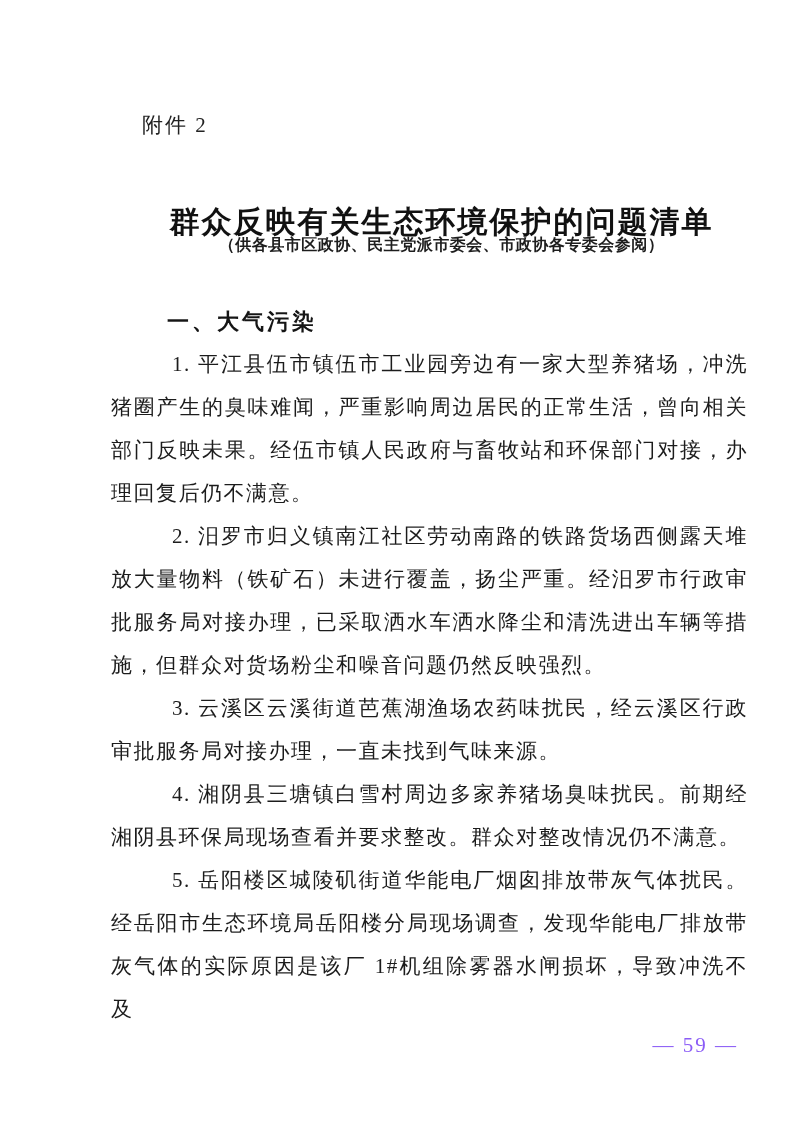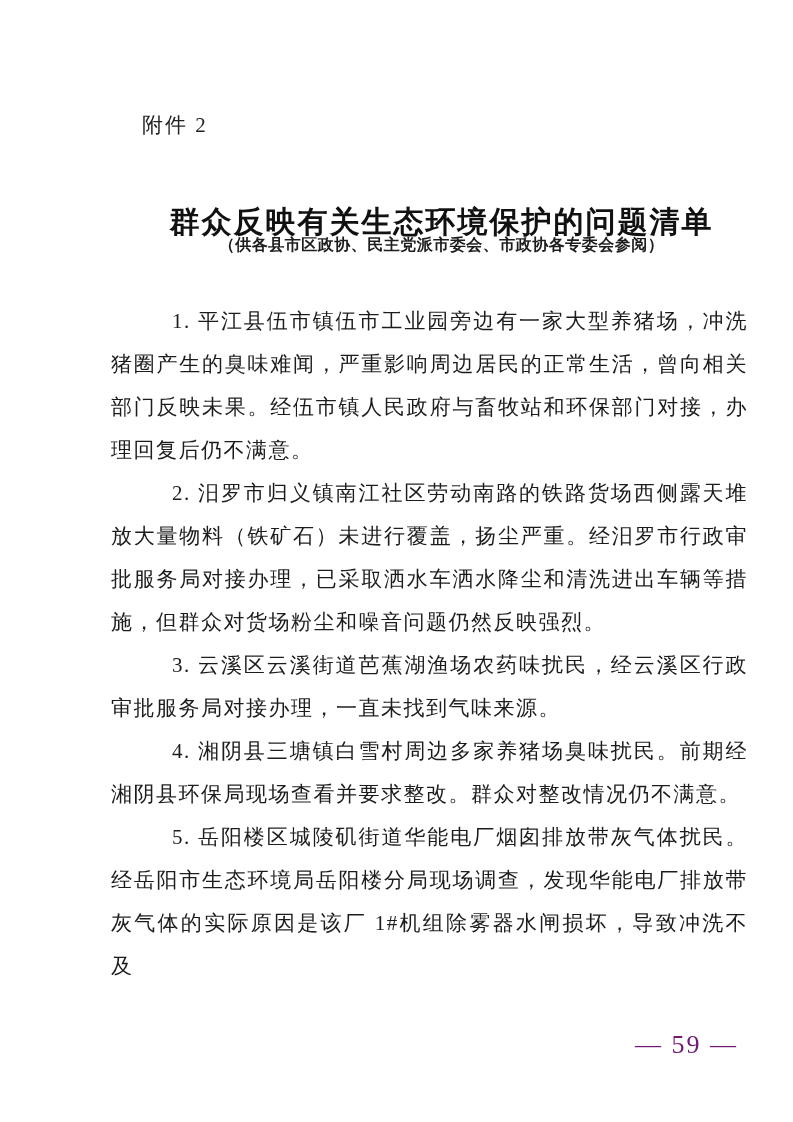--- a/index.html
+++ b/index.html
@@ -74,39 +74,40 @@
     letter-spacing: 1.5px;
     text-indent: 61px;
     text-align: justify;
     text-justify: inter-character;
     color: #1c1c1c;
   }
   .page-number {
     position: absolute;
     top: 1031px;
     right: 100px;
-    font-size: 26px;
+    font-size: 21px;
     line-height: 28px;
     letter-spacing: 2px;
-    color: #701a75;
+    color: #8b5cf6;
     text-align: center;
   }
 </style>
 </head>
 <body>
 
 <div class="page">
 
   <div class="attach-label">附件 2</div>
 
   <h1 class="doc-title">群众反映有关生态环境保护的问题清单</h1>
 
   <div class="doc-subtitle">（供各县市区政协、民主党派市委会、市政协各专委会参阅）</div>
 
   <div class="content">
+    <h2 class="section-heading">一、大气污染</h2>
 
     <p>1. 平江县伍市镇伍市工业园旁边有一家大型养猪场，冲洗猪圈产生的臭味难闻，严重影响周边居民的正常生活，曾向相关部门反映未果。经伍市镇人民政府与畜牧站和环保部门对接，办理回复后仍不满意。</p>
 
     <p>2. 汨罗市归义镇南江社区劳动南路的铁路货场西侧露天堆放大量物料（铁矿石）未进行覆盖，扬尘严重。经汨罗市行政审批服务局对接办理，已采取洒水车洒水降尘和清洗进出车辆等措施，但群众对货场粉尘和噪音问题仍然反映强烈。</p>
 
     <p>3. 云溪区云溪街道芭蕉湖渔场农药味扰民，经云溪区行政审批服务局对接办理，一直未找到气味来源。</p>
 
     <p>4. 湘阴县三塘镇白雪村周边多家养猪场臭味扰民。前期经湘阴县环保局现场查看并要求整改。群众对整改情况仍不满意。</p>
 
     <p>5. 岳阳楼区城陵矶街道华能电厂烟囱排放带灰气体扰民。经岳阳市生态环境局岳阳楼分局现场调查，发现华能电厂排放带灰气体的实际原因是该厂 1#机组除雾器水闸损坏，导致冲洗不及</p>

